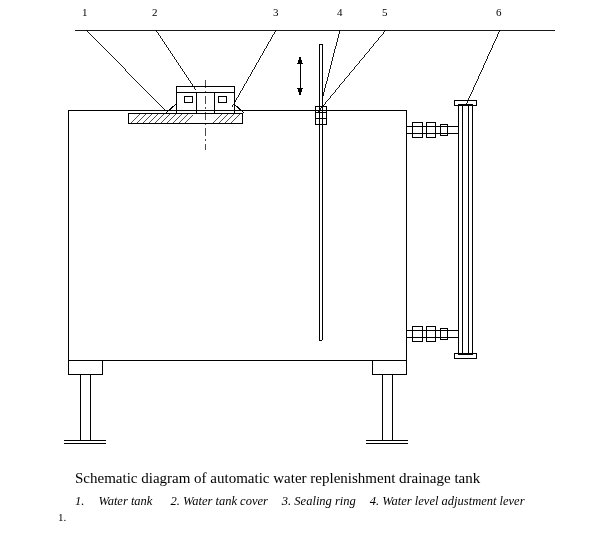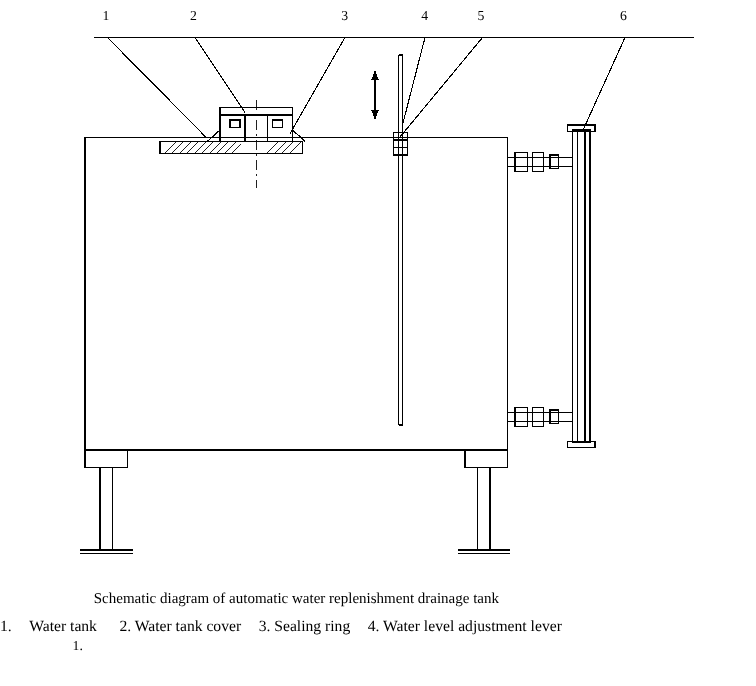--- a/index.html
+++ b/index.html
@@ -33,39 +33,41 @@
     fill: #000000;
   }
   .caption-block {
     position: absolute;
     left: 0;
     top: 470px;
     width: 605px;
     text-align: left;
   }
   .caption-title {
-    font-size: 12px;
+    font-size: 15px;
     margin-left: 75px;
     line-height: 16px;
     white-space: nowrap;
   }
   .legend-wrap {
     position: relative;
     margin-top: 6px;
   }
   .legend-bullet {
     position: absolute;
     left: 58px;
     top: 19px;
     font-size: 11px;
   }
   .legend-line {
+    margin-left: 75px;
     font-size: 12.5px;
     line-height: 18px;
     white-space: nowrap;
+    font-style: italic;
   }
   .legend-line span.item {
     display: inline-block;
   }
   .sp1 { display:inline-block; width: 18px; }
   .sp2 { display:inline-block; width: 14px; }
 </style>
 </head>
 <body>
 

